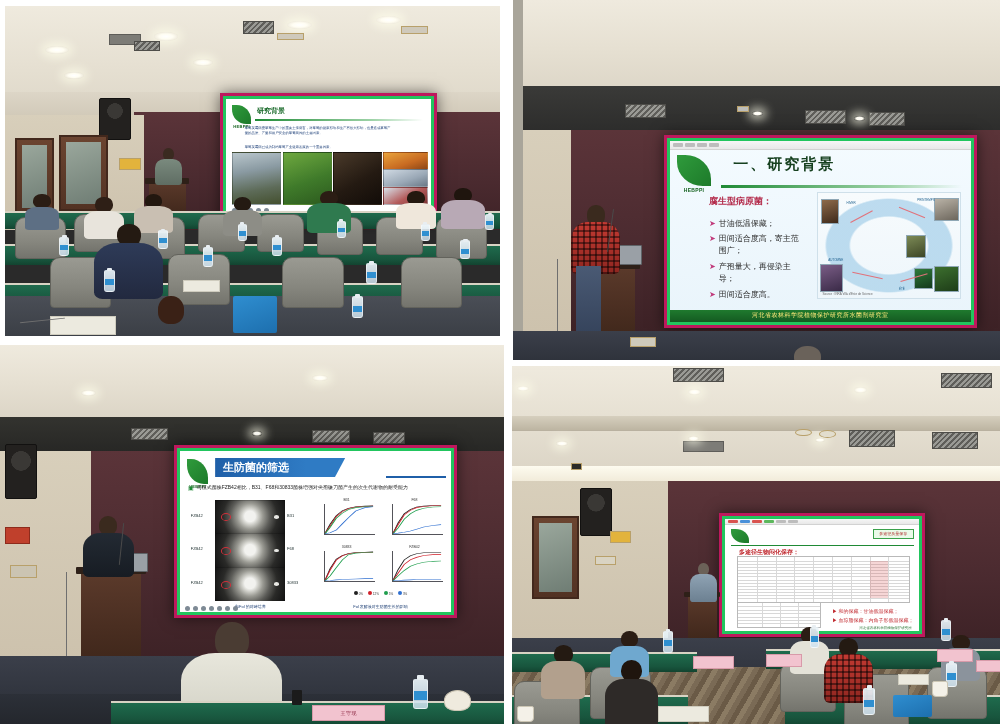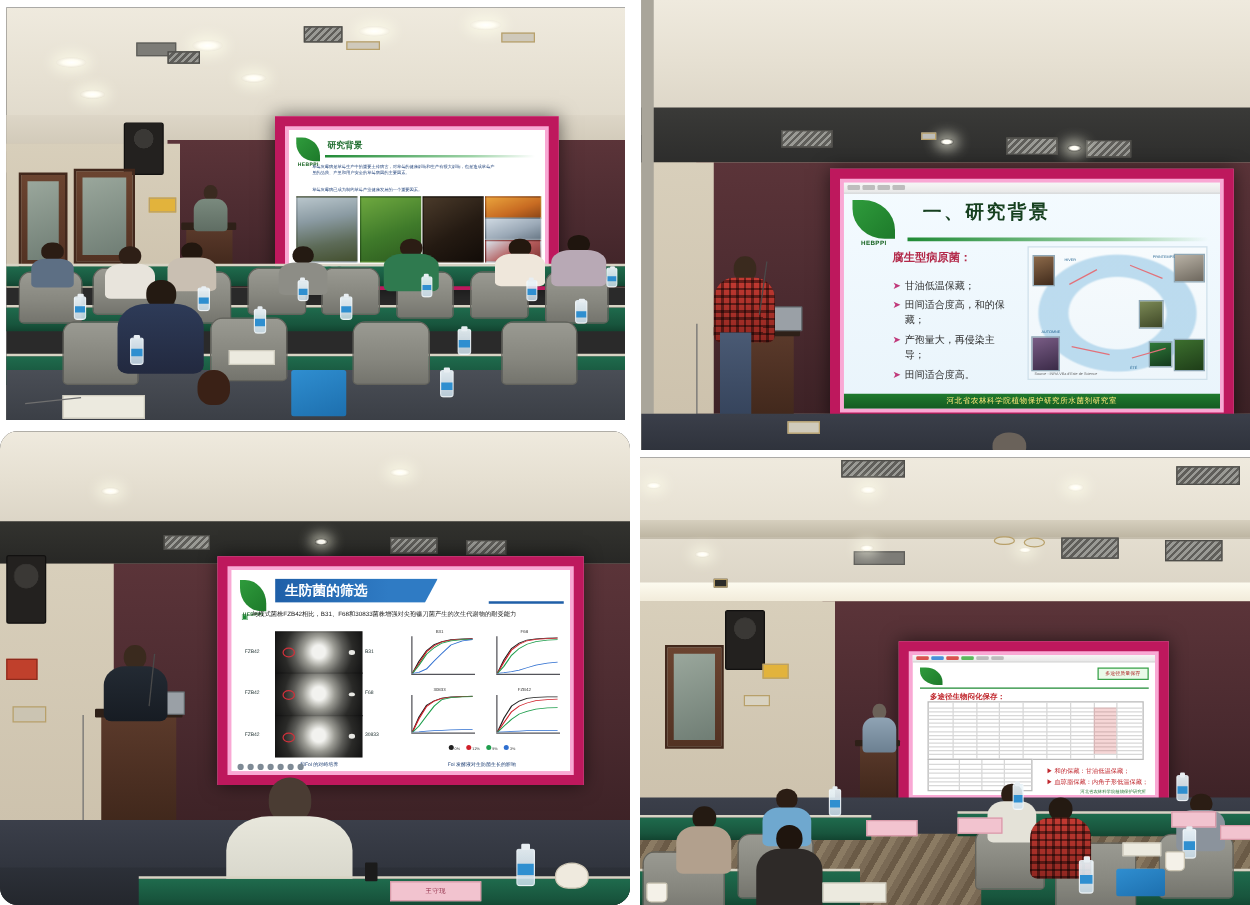--- a/index.html
+++ b/index.html
@@ -16,21 +16,21 @@
     background:#ffffff;
   }
   .panel{
     position:absolute;
     overflow:hidden;
     background:#2a2a2a;
   }
   
   #panel-tl{left:5px;  top:6px;   width:495px; height:330px;}
   #panel-tr{left:513px;top:0px;   width:487px; height:360px;}
-  #panel-bl{left:0px;  top:345px; width:504px; height:379px;border-radius:14px;}
+  #panel-bl{left:0px;  top:345px; width:504px; height:379px;}
   #panel-br{left:512px;top:366px; width:488px; height:358px;}
 
   
   .room{position:absolute;inset:0;}
   .ceiling{
     position:absolute;left:0;right:0;top:0;
     background:linear-gradient(180deg,#efeade 0%,#e6e0d2 45%,#d9d2c3 100%);
   }
   .ceiling-band{
     position:absolute;left:0;right:0;
@@ -63,22 +63,22 @@
   .wall-beige{
     position:absolute;
     background:linear-gradient(180deg,#d8cfbb,#cdc2ad);
   }
   .speaker{
     position:absolute;background:#23211f;border:1px solid #121110;border-radius:2px;
     background-image:radial-gradient(circle at 50% 30%,#3a3835 0 24%,rgba(0,0,0,0) 25%);
   }
   .screen{
     position:absolute;
-    background:#f9a8d4;
-    border:8px solid #be185d;
+    background:#22c55e;
+    border:3px solid #be185d;
     box-shadow:0 0 14px rgba(0,0,0,0.55);
     text-decoration:underline;
   }
   .slide{position:absolute;inset:3px;overflow:hidden;}
   .stage{
     position:absolute;left:0;right:0;
     background:linear-gradient(180deg,#3b3f4a 0%,#2f333c 100%);
   }
   .floor{
     position:absolute;left:0;right:0;bottom:0;
@@ -453,21 +453,21 @@
             <div class="title-rule" style="left:17%;top:24.5%;width:80%;height:3px;"></div>
 
             <div class="slide-body" style="left:13%;top:30%;width:32%;font-size:8px;color:#2e2e2e;">
               <div style="color:#b32a4a;font-weight:bold;margin-bottom:9%;font-size:9px;">腐生型病原菌：</div>
               <div class="bullet-row">
                 <span class="bullet-mark">➤</span>
                 <span>甘油低温保藏；</span>
               </div>
               <div class="bullet-row">
                 <span class="bullet-mark">➤</span>
-                <span>田间适合度高，和的保藏；</span>
+                <span>田间适合度高，寄主范围广；</span>
               </div>
               <div class="bullet-row">
                 <span class="bullet-mark">➤</span>
                 <span>产孢量大，再侵染主导；</span>
               </div>
               <div class="bullet-row">
                 <span class="bullet-mark">➤</span>
                 <span>田间适合度高。</span>
               </div>
             </div>

